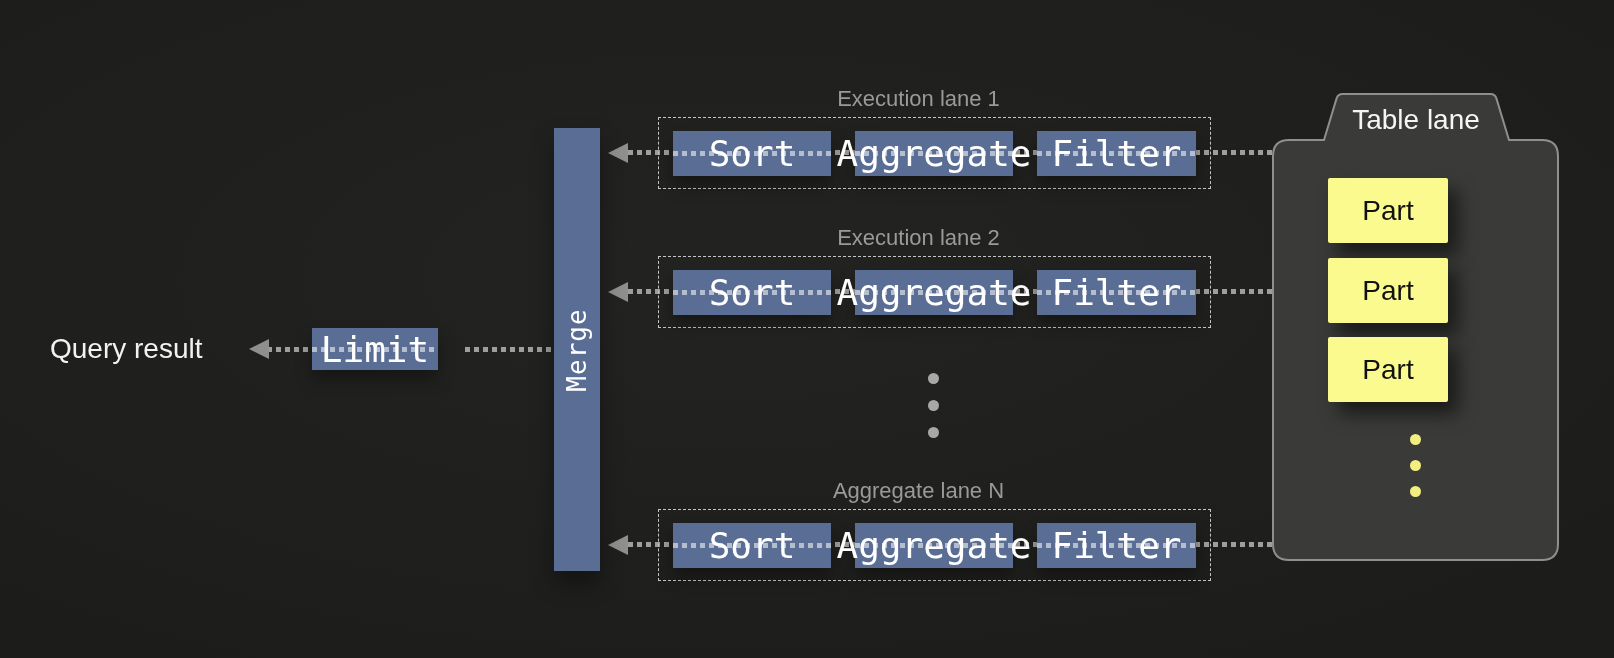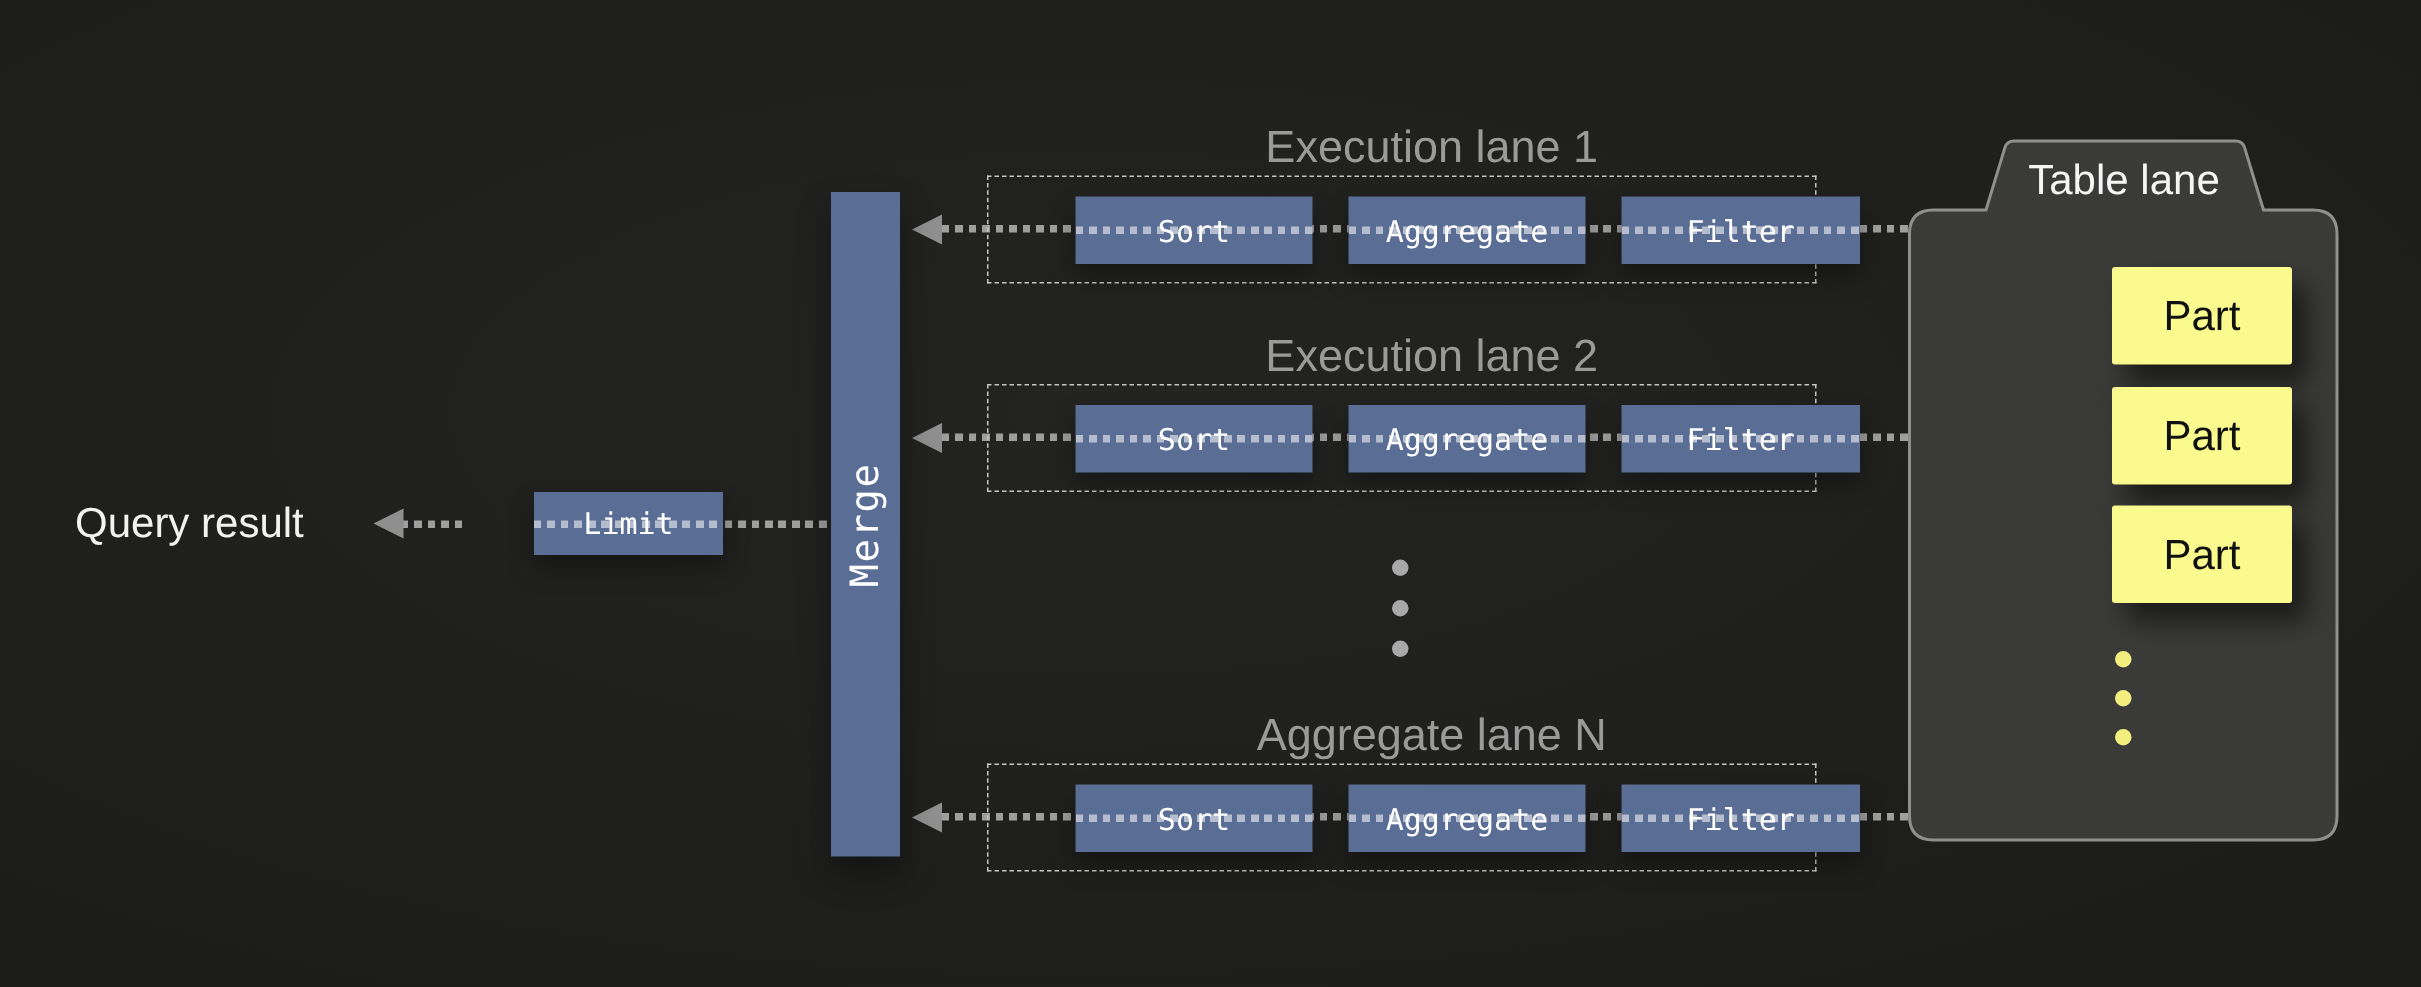--- a/index.html
+++ b/index.html
@@ -5,58 +5,58 @@
   html,body{margin:0;padding:0;background:#161614;}
   .canvas{
     position:relative;width:1614px;height:658px;overflow:hidden;
     background:radial-gradient(130% 130% at 45% 42%, #232321 0%, #1c1c1a 55%, #171715 100%);
     font-family:"Liberation Sans", sans-serif;
   }
   .abs{position:absolute;}
 
   
   .big-label{color:#f2f2f2;font-size:28px;line-height:28px;white-space:nowrap;}
-  .lane-label{position:absolute;left:678px;width:553px;text-align:center;
-    color:#9a9a9a;font-size:30px;line-height:28px;}
+  .lane-label{position:absolute;left:642px;width:553px;text-align:center;
+    color:#9a9a9a;font-size:22px;line-height:28px;}
   .table-title{position:absolute;left:1316px;top:106px;width:200px;text-align:center;
     color:#f5f5f5;font-size:28px;line-height:28px;}
 
   
   .dotline{position:absolute;height:5px;z-index:1;
     background:repeating-linear-gradient(90deg,#9e9e9e 0 5px,transparent 5px 9px);}
 
   
   .arrow-left{position:absolute;width:0;height:0;z-index:2;
     border-top:10px solid transparent;border-bottom:10px solid transparent;
     border-right:20px solid #8f8f8f;}
 
   
   .lane-rect{position:absolute;left:658px;width:553px;height:72px;z-index:2;
     border:1px dashed #c6c6c6;box-sizing:border-box;}
 
   
   .op-box{position:absolute;height:45px;z-index:3;background:#5a6d94;
     display:flex;align-items:center;justify-content:center;
-    color:#ffffff;font-family:"DejaVu Sans Mono", monospace;font-size:20px;
-    box-shadow:0 9px 16px rgba(0,0,0,0.35);margin-left:44px;}
+    color:#ffffff;font-family:"DejaVu Sans Mono", monospace;font-size:36px;
+    box-shadow:0 9px 16px rgba(0,0,0,0.35);}
   .op-box::before{content:"";position:absolute;left:0;right:0;top:50%;height:5px;
     margin-top:-2.5px;
     background:repeating-linear-gradient(90deg,rgba(255,255,255,0.55) 0 5px,transparent 5px 9px);}
   .op-box span{position:relative;z-index:1;}
 
   
   .merge-bar{position:absolute;left:554px;top:128px;width:46px;height:443px;z-index:3;
     background:#5a6d94;box-shadow:0 12px 22px rgba(0,0,0,0.38);}
   .merge-bar span{position:absolute;left:50%;top:50%;
     transform:translate(-50%,-50%) rotate(-90deg);
     color:#ffffff;font-family:"DejaVu Sans Mono", monospace;font-size:26px;
     letter-spacing:1px;white-space:nowrap;}
 
   
-  .part-box{position:absolute;left:1408px;width:120px;height:65px;z-index:3;
+  .part-box{position:absolute;left:1328px;width:120px;height:65px;z-index:3;
     background:#fafa8e;border-radius:2px;color:#111111;font-size:28px;
     display:flex;align-items:center;justify-content:center;
     box-shadow:10px 12px 18px rgba(0,0,0,0.55);}
 
   
   .ellipsis{position:absolute;display:flex;flex-direction:column;z-index:3;}
   .dot{width:11px;height:11px;border-radius:50%;}
   .dot.gray{background:#a8a8a8;}
   .dot.yellow{background:#f2ef7e;}
 

